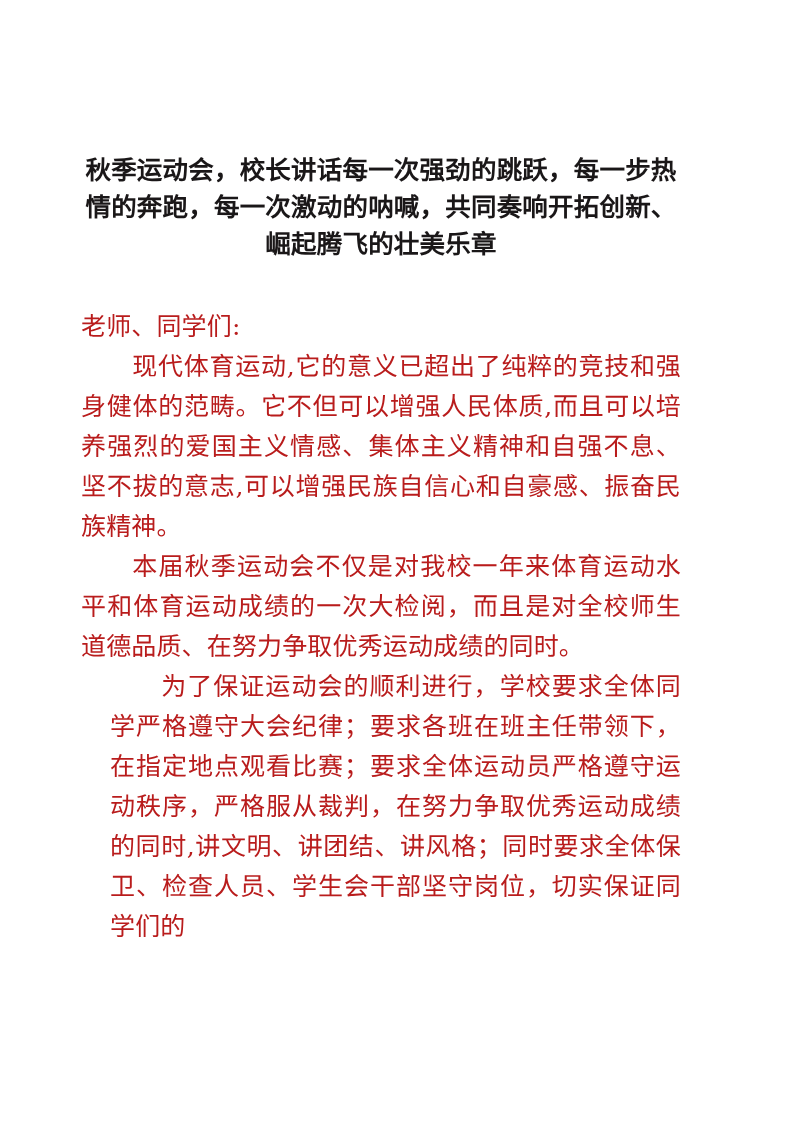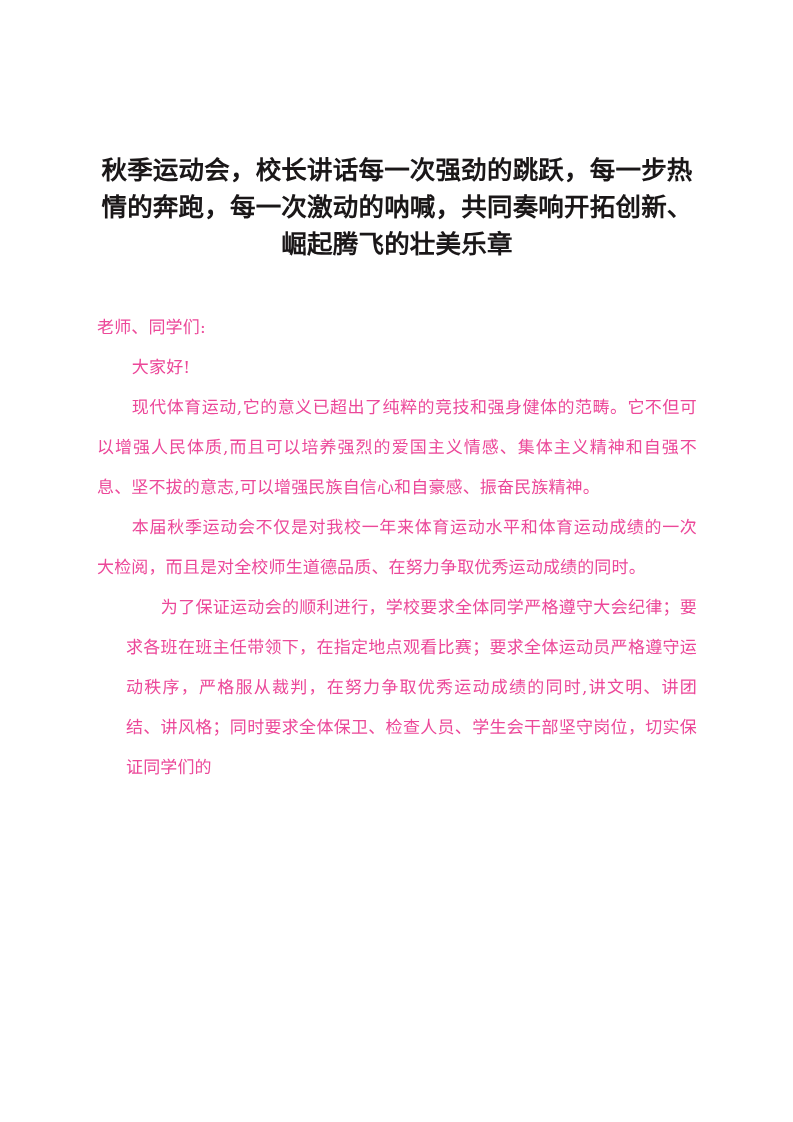--- a/index.html
+++ b/index.html
@@ -18,21 +18,21 @@
     position: relative;
     width: 793px;
     height: 1122px;
     background: #ffffff;
     overflow: hidden;
     box-sizing: border-box;
   }
 
   .doc-body {
     position: absolute;
-    left: 97px;
+    left: 81px;
     top: 0;
     width: 600px;
   }
 
   
   .doc-title {
     margin: 0;
     padding: 0;
     font-family: "DejaVu Serif", "Liberation Serif", serif;
     font-weight: bold;
@@ -44,25 +44,25 @@
     padding-top: 152px;
     text-indent: 0;
   }
 
   
   .para {
     margin: 0;
     padding: 0;
     font-family: "DejaVu Serif", "Liberation Serif", serif;
     font-weight: normal;
-    font-size: 17px;
+    font-size: 25px;
     line-height: 40px;
     text-align: justify;
     text-justify: inter-ideograph;
-    color: #ec4899;
+    color: #b91c1c;
     letter-spacing: 0.15px;
   }
 
   .para.salutation {
     text-indent: 0;
     margin-top: 44px;
   }
 
   .para.indent {
     text-indent: 2.05em;
@@ -81,21 +81,20 @@
 </head>
 <body>
 
 <div class="page">
   <div class="doc-body">
 
     <h1 class="doc-title">秋季运动会，校长讲话每一次强劲的跳跃，每一步热情的奔跑，每一次激动的呐喊，共同奏响开拓创新、崛起腾飞的壮美乐章</h1>
 
     <p class="para salutation">老师、同学们:</p>
 
-    <p class="para indent">大家好!</p>
 
 
     <p class="para flow">现代体育运动,它的意义已超出了纯粹的竞技和强身健体的范畴。它不但可以增强人民体质,而且可以培养强烈的爱国主义情感、集体主义精神和自强不息、坚不拔的意志,可以增强民族自信心和自豪感、振奋民族精神。</p>
 
     <p class="para flow">本届秋季运动会不仅是对我校一年来体育运动水平和体育运动成绩的一次大检阅，而且是对全校师生道德品质、在努力争取优秀运动成绩的同时。</p>
 
     <p class="para flow truncated">为了保证运动会的顺利进行，学校要求全体同学严格遵守大会纪律；要求各班在班主任带领下，在指定地点观看比赛；要求全体运动员严格遵守运动秩序，严格服从裁判，在努力争取优秀运动成绩的同时,讲文明、讲团结、讲风格；同时要求全体保卫、检查人员、学生会干部坚守岗位，切实保证同学们的</p>
 
   </div>
 </div>

